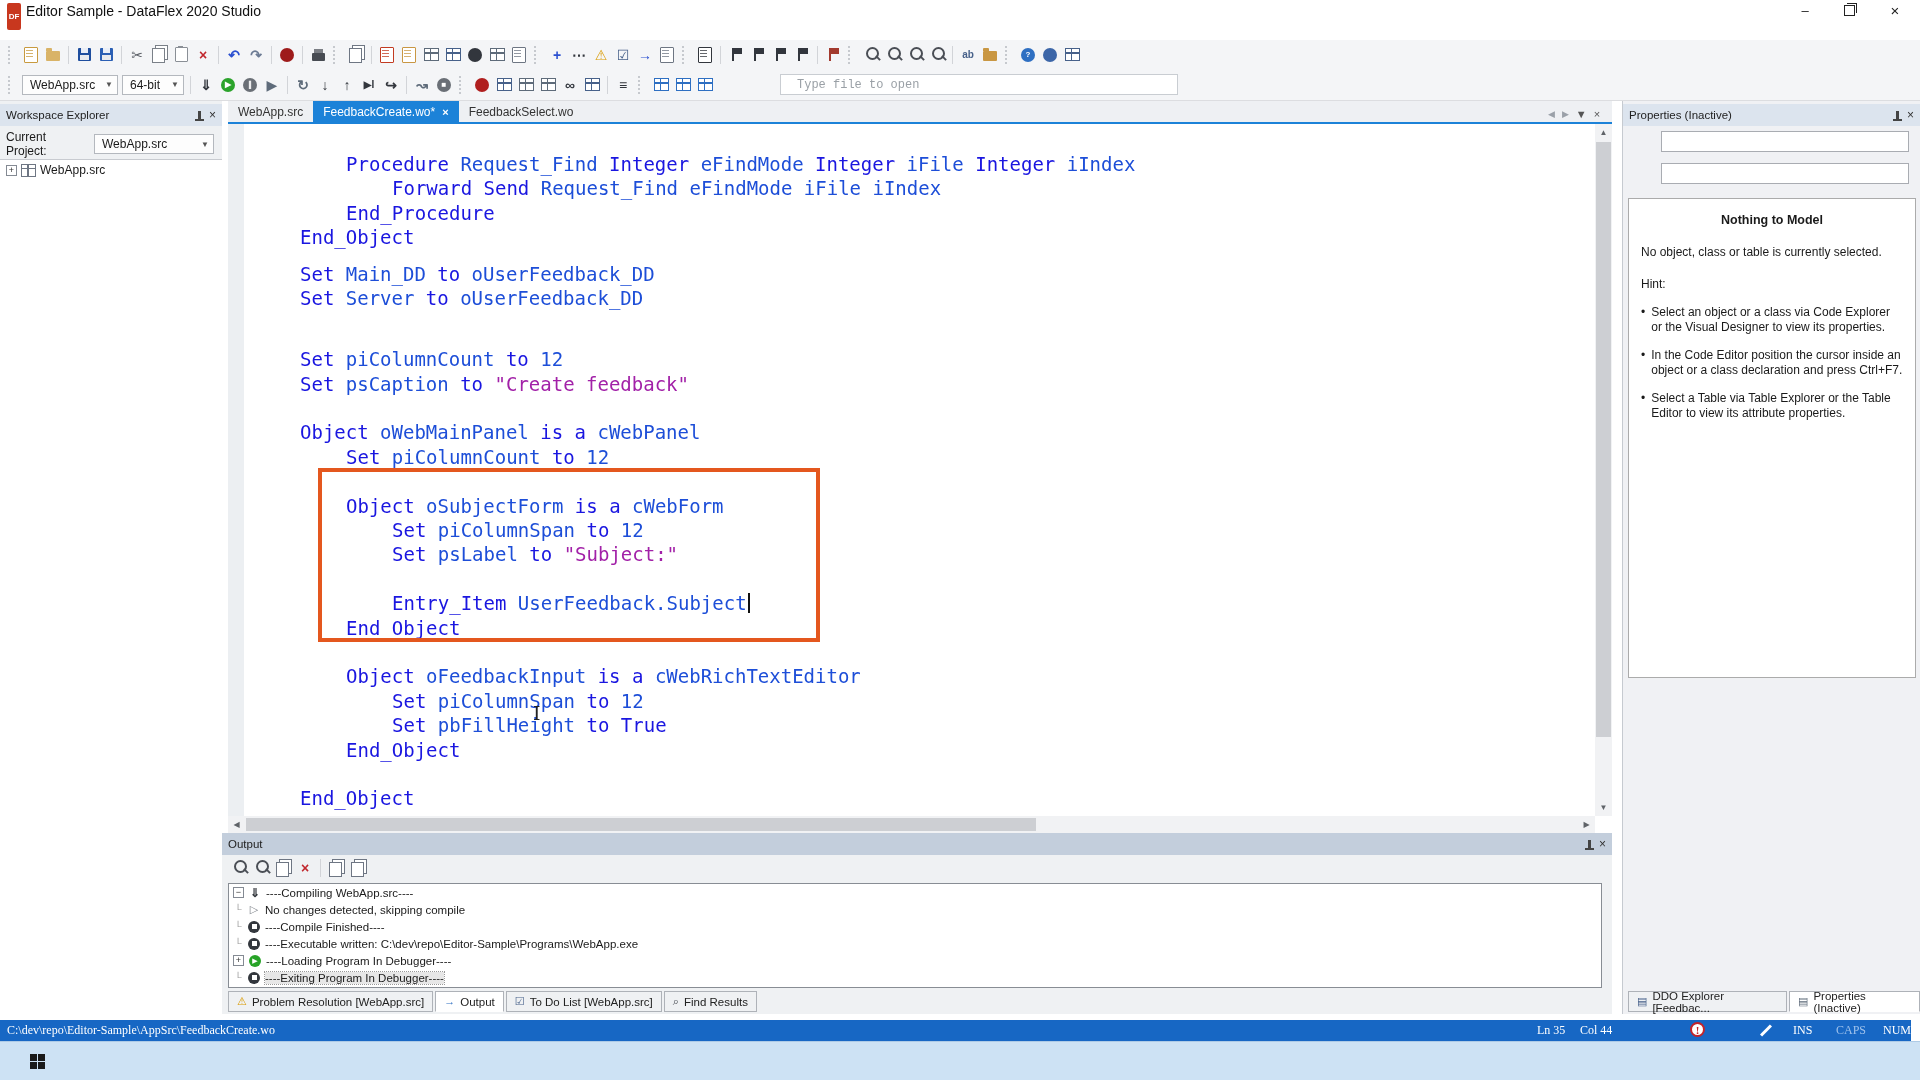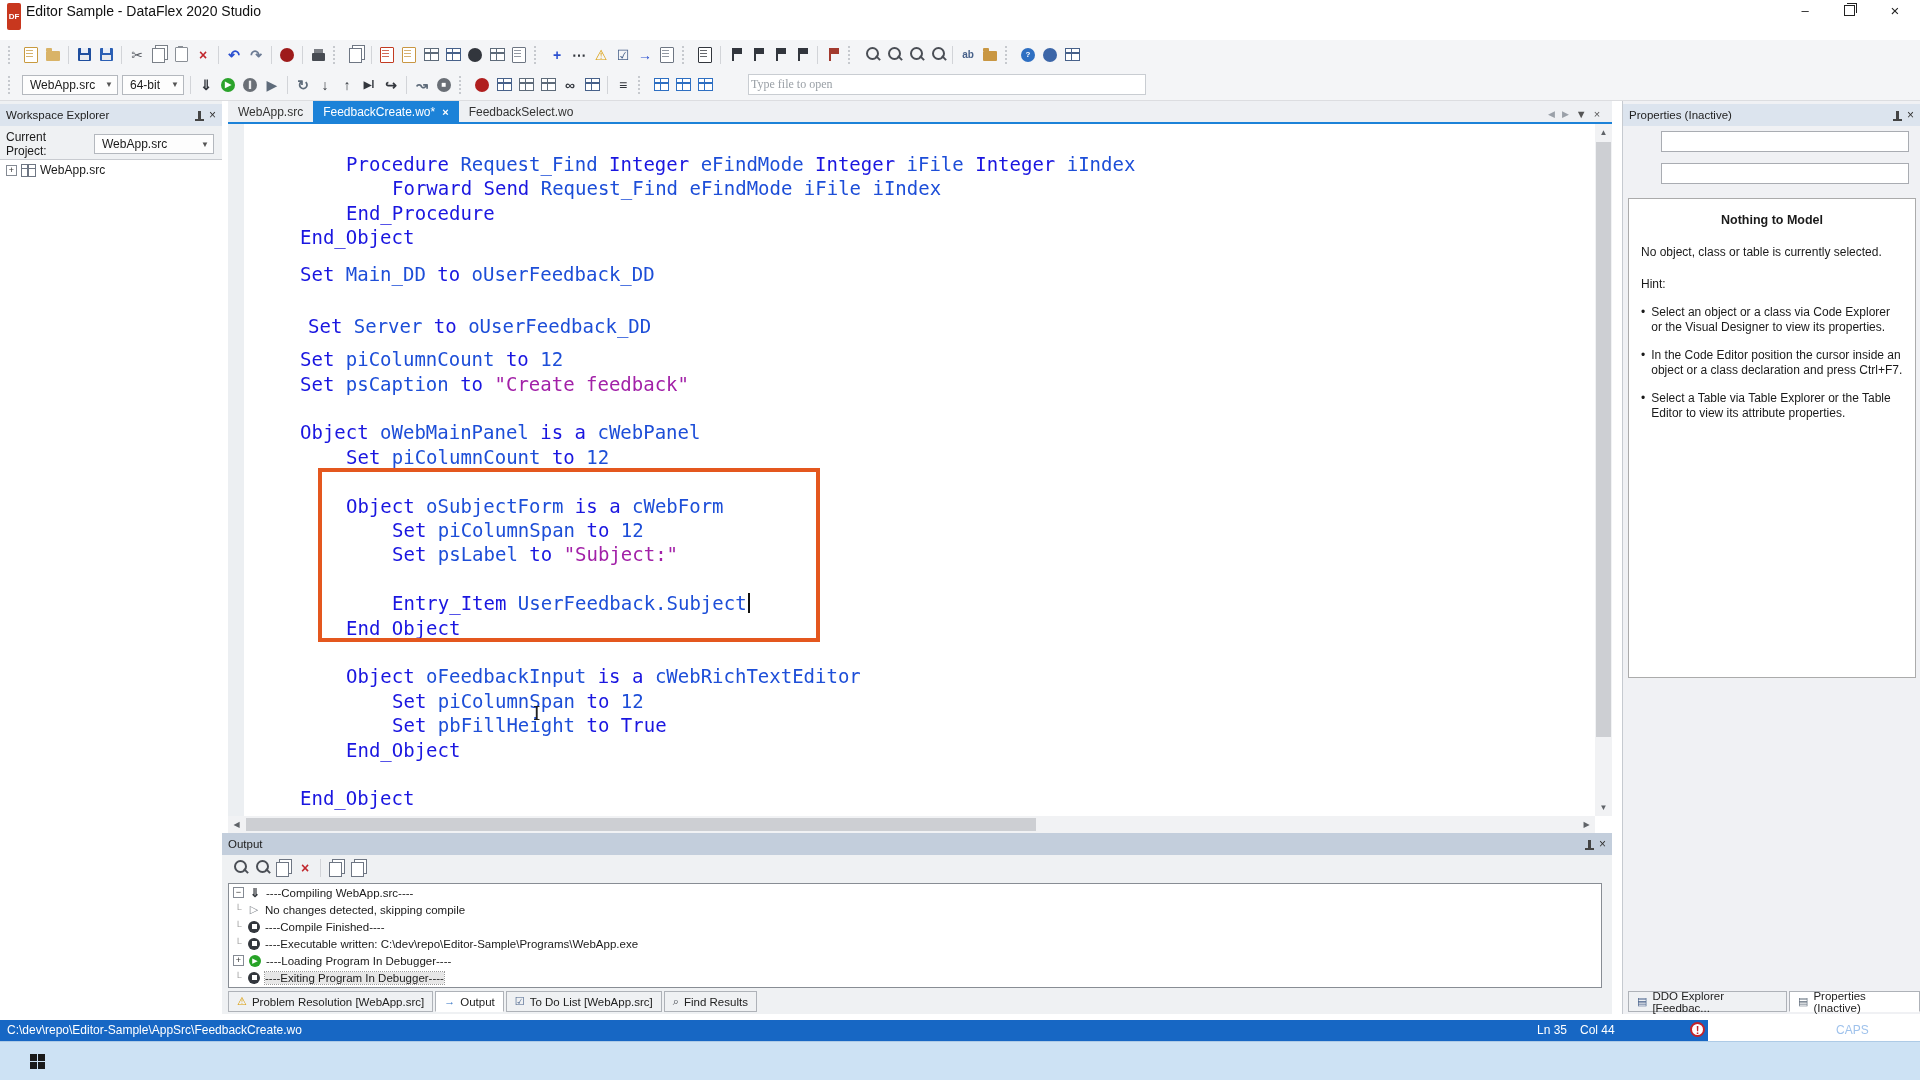--- a/index.html
+++ b/index.html
@@ -45,21 +45,21 @@
   .ic-circle span{color:#fff;font-size:8px;font-weight:bold;line-height:1;}
   .ic-grid{width:13px;height:11px;border:1.5px solid currentColor;position:relative;background:#fff;}
   .ic-grid::before{content:'';position:absolute;left:0;top:3px;width:100%;height:1.5px;background:currentColor;}
   .ic-grid::after{content:'';position:absolute;left:5px;top:0;width:1.5px;height:100%;background:currentColor;}
   .ic-printer{width:13px;height:8px;background:currentColor;border-radius:1px;position:relative;margin-top:4px;}
   .ic-printer::before{content:'';position:absolute;left:2px;top:-4px;width:9px;height:4px;background:currentColor;opacity:.7;}
   .ic-clipboard{width:11px;height:13px;border:1.5px solid currentColor;border-radius:1px;position:relative;background:#fff;}
   .ic-clipboard::before{content:'';position:absolute;left:2px;top:-2px;width:5px;height:2px;background:currentColor;}
   .combo{height:20px;background:#FDFDFD;border:1px solid #B4B8BE;display:flex;align-items:center;font-size:12px;padding:0 4px 0 7px;box-sizing:border-box;margin:0 2px;flex:none;}
   .combo .chev{margin-left:auto;font-size:8px;color:#555;padding-left:6px;}
-  #file-open-input{width:398px;height:21px;margin-left:32px;border:1px solid #C9CDD2;background:#fff;font-size:12px;padding:0 2px;box-sizing:border-box;font-family:Liberation Serif, serif;color:#333;}
+  #file-open-input{width:398px;height:21px;margin-left:64px;border:1px solid #C9CDD2;background:#fff;font-size:12px;padding:0 16px;box-sizing:border-box;font-family:Liberation Mono, monospace;color:#333;}
   #file-open-input::placeholder{color:#9AA0A6;}
 
   
   .panel-header{height:22px;display:flex;align-items:center;font-size:11.5px;color:#222;padding:0 6px;box-sizing:border-box;}
   .panel-header .hdr-icons{margin-left:auto;display:flex;align-items:center;gap:8px;}
   .pin-icon{width:3px;height:8px;background:#444;position:relative;display:inline-block;}
   .pin-icon::after{content:'';position:absolute;left:-3px;top:8px;width:9px;height:1.5px;background:#444;}
   .close-glyph{font-size:12px;color:#333;line-height:1;}
 
   
@@ -122,21 +122,21 @@
   #prop-hintbox{left:5px;top:97px;width:288px;height:480px;background:#fff;border:1px solid #ABABAB;box-sizing:border-box;padding:10px 12px;font-size:12px;}
   #prop-heading{text-align:center;font-weight:bold;font-size:12.5px;margin:4px 0 18px 0;}
   #prop-message{margin-bottom:18px;}
   #prop-hint-label{margin-bottom:14px;}
   .hint-item{display:flex;gap:6px;margin-bottom:13px;line-height:15px;}
   .hint-bullet{flex:none;}
   #right-dock-tabs{left:1628px;top:991px;display:flex;gap:2px;align-items:flex-end;}
 
   
   #gap-strip{left:0;top:1014px;width:1920px;height:6px;background:#FFFFFF;}
-  #statusbar{left:0;top:1020px;width:1708px;height:21px;background:#1767C4;color:#fff;font-size:12px;}
+  #statusbar{left:0;top:1020px;width:1911px;height:21px;background:#1767C4;color:#fff;font-size:12px;font-family:Liberation Serif, serif;}
   #status-path{left:7px;top:3px;}
   #status-ln{left:1537px;top:3px;}
   #status-col{left:1580px;top:3px;}
   #status-err{left:1690px;top:2px;width:15px;height:15px;border-radius:50%;background:#fff;border:2px solid #C3232A;color:#C3232A;
               font-size:11px;font-weight:bold;display:flex;align-items:center;justify-content:center;box-sizing:border-box;}
   #status-blocked{left:1758px;top:2px;width:16px;height:16px;border-radius:50%;background:#A7ACB2;position:relative;}
   #status-blocked::after{content:'';position:absolute;left:1px;top:6.5px;width:14px;height:3px;background:#fff;transform:rotate(-45deg);}
   #status-ins{left:1793px;top:3px;}
   #status-caps{left:1836px;top:3px;color:#9FC2EC;}
   #status-num{left:1883px;top:3px;}
@@ -437,21 +437,21 @@
 
   <div class="abs" id="editor">
     <div class="abs" id="editor-gutter"></div>
     <div id="code-lines">
         <div class="code-line" style="left: 118px; top: 28px;"><span class="tok-k">Procedure</span><span class="tok-p"> Request_Find </span><span class="tok-k">Integer</span><span class="tok-p"> eFindMode </span><span class="tok-k">Integer</span><span class="tok-p"> iFile </span><span class="tok-k">Integer</span><span class="tok-p"> iIndex</span></div>
         <div class="code-line" style="left: 164px; top: 52.4px;"><span class="tok-k">Forward</span><span class="tok-p"> </span><span class="tok-k">Send</span><span class="tok-p"> Request_Find eFindMode iFile iIndex</span></div>
         <div class="code-line" style="left: 118px; top: 76.8px;"><span class="tok-k">End_Procedure</span></div>
         <div class="code-line" style="left: 72px; top: 101.2px;"><span class="tok-k">End_Object</span></div>
         <div class="code-line" style="left: 72px; top: 125.6px;"></div>
         <div class="code-line" style="left: 72px; top: 138px;"><span class="tok-k">Set</span><span class="tok-p"> Main_DD </span><span class="tok-k">to</span><span class="tok-p"> oUserFeedback_DD</span></div>
-        <div class="code-line" style="left: 72px; top: 190px; margin-left: 8px;"><span class="tok-k">Set</span><span class="tok-p"> Server </span><span class="tok-k">to</span><span class="tok-p"> oUserFeedback_DD</span></div>
+        <div class="code-line" style="left: 72px; top: 162px;"><span class="tok-k">Set</span><span class="tok-p"> Server </span><span class="tok-k">to</span><span class="tok-p"> oUserFeedback_DD</span></div>
         <div class="code-line" style="left: 72px; top: 198.8px;"></div>
         <div class="code-line" style="left: 72px; top: 223.2px;"><span class="tok-k">Set</span><span class="tok-p"> piColumnCount </span><span class="tok-k">to</span><span class="tok-p"> 12</span></div>
         <div class="code-line" style="left: 72px; top: 247.6px;"><span class="tok-k">Set</span><span class="tok-p"> psCaption </span><span class="tok-k">to</span><span class="tok-p"> </span><span class="tok-s">"Create feedback"</span></div>
         <div class="code-line" style="left: 72px; top: 272px;"></div>
         <div class="code-line" style="left: 72px; top: 296.4px;"><span class="tok-k">Object</span><span class="tok-p"> oWebMainPanel </span><span class="tok-k">is</span><span class="tok-p"> </span><span class="tok-k">a</span><span class="tok-p"> cWebPanel</span></div>
         <div class="code-line" style="left: 118px; top: 320.8px;"><span class="tok-k">Set</span><span class="tok-p"> piColumnCount </span><span class="tok-k">to</span><span class="tok-p"> 12</span></div>
         <div class="code-line" style="left: 72px; top: 345.2px;"></div>
         <div class="code-line" style="left: 118px; top: 369.6px;"><span class="tok-k">Object</span><span class="tok-p"> oSubjectForm </span><span class="tok-k">is</span><span class="tok-p"> </span><span class="tok-k">a</span><span class="tok-p"> cWebForm</span></div>
         <div class="code-line" style="left: 164px; top: 394px;"><span class="tok-k">Set</span><span class="tok-p"> piColumnSpan </span><span class="tok-k">to</span><span class="tok-p"> 12</span></div>
         <div class="code-line" style="left: 164px; top: 418.4px;"><span class="tok-k">Set</span><span class="tok-p"> psLabel </span><span class="tok-k">to</span><span class="tok-p"> </span><span class="tok-s">"Subject:"</span></div>

